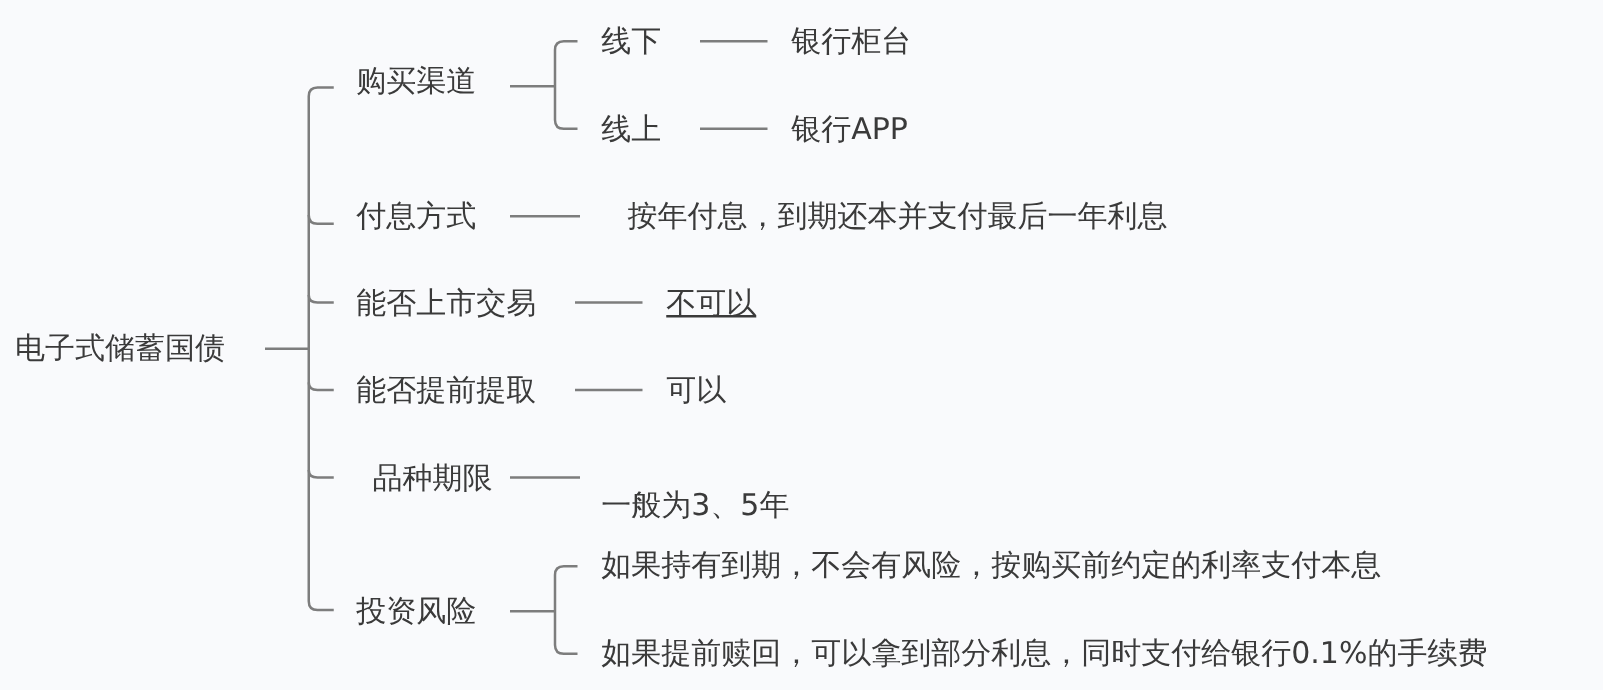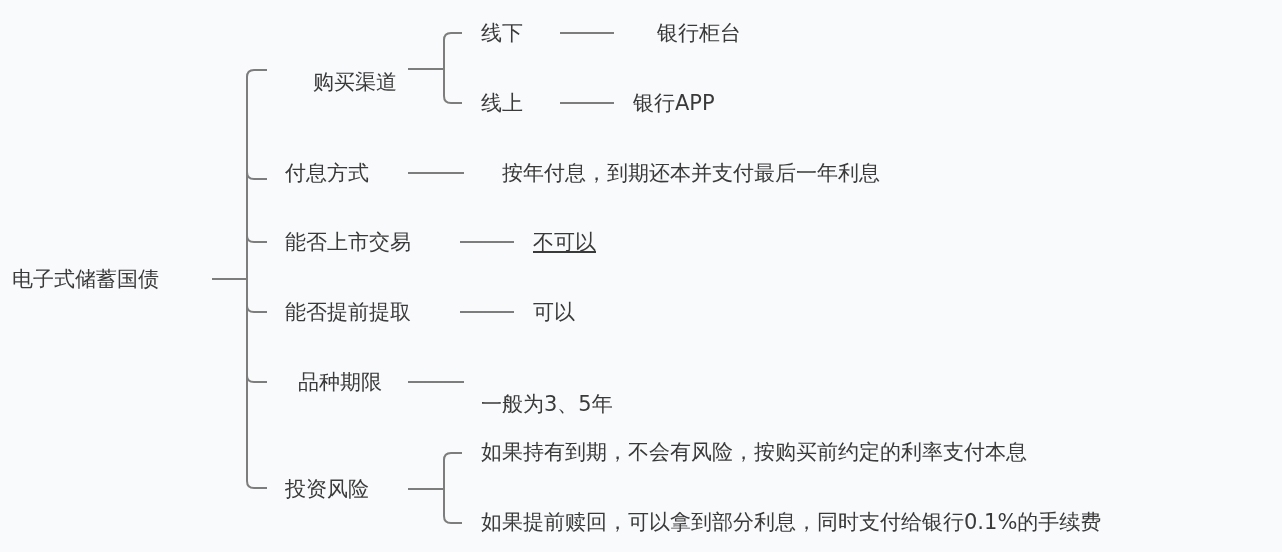--- a/index.html
+++ b/index.html
@@ -6,21 +6,21 @@
     body {
       width: 1282px; height: 552px;
       background: #f9fafc;
       position: relative;
       overflow: hidden;
       font-family: "DejaVu Sans", "Liberation Sans", sans-serif;
       color: #3a3a3a;
     }
     .txt {
       position: absolute;
-      font-size: 21px;
+      font-size: 24px;
       line-height: 28px;
       white-space: nowrap;
       transform: translateY(-50%);
       letter-spacing: 0px;
     }
     svg.lines { position: absolute; left: 0; top: 0; }
     svg.lines path, svg.lines line { stroke: #7d7d7d; stroke-width: 2; fill: none; }
   </style>
 </head>
 <body>
@@ -44,23 +44,23 @@
   <line x1="460" y1="242" x2="514" y2="242"></line>
   <line x1="460" y1="312" x2="514" y2="312"></line>
   <line x1="408" y1="382" x2="464" y2="382"></line>
 
   <line x1="408" y1="489" x2="444" y2="489"></line>
   <path d="M462 453 H451 Q444 453 444 460 V516 Q444 523 451 523 H462"></path>
 </svg>
 
 <div class="txt" style="left:12px; top:279px;font-family:Liberation Serif, serif;">电子式储蓄国债</div>
 
-<div class="txt" style="left:285px; top:82px;margin-left:28px;">购买渠道</div>
+<div class="txt" style="left:285px; top:65px;">购买渠道</div>
 <div class="txt" style="left:481px; top:33px;">线下</div>
-<div class="txt" style="left:657px; top:33px;">银行柜台</div>
+<div class="txt" style="left:633px; top:33px;">银行柜台</div>
 <div class="txt" style="left:481px; top:103px;">线上</div>
 <div class="txt" style="left:633px; top:103px;">银行APP</div>
 
 <div class="txt" style="left:285px; top:173px;">付息方式</div>
 <div class="txt" style="left:481px; top:173px;margin-left:21px;">按年付息，到期还本并支付最后一年利息</div>
 
 <div class="txt" style="left:285px; top:242px;">能否上市交易</div>
 <div class="txt" style="left:533px; top:242px;text-decoration:underline;">不可以</div>
 
 <div class="txt" style="left:285px; top:312px;">能否提前提取</div>

